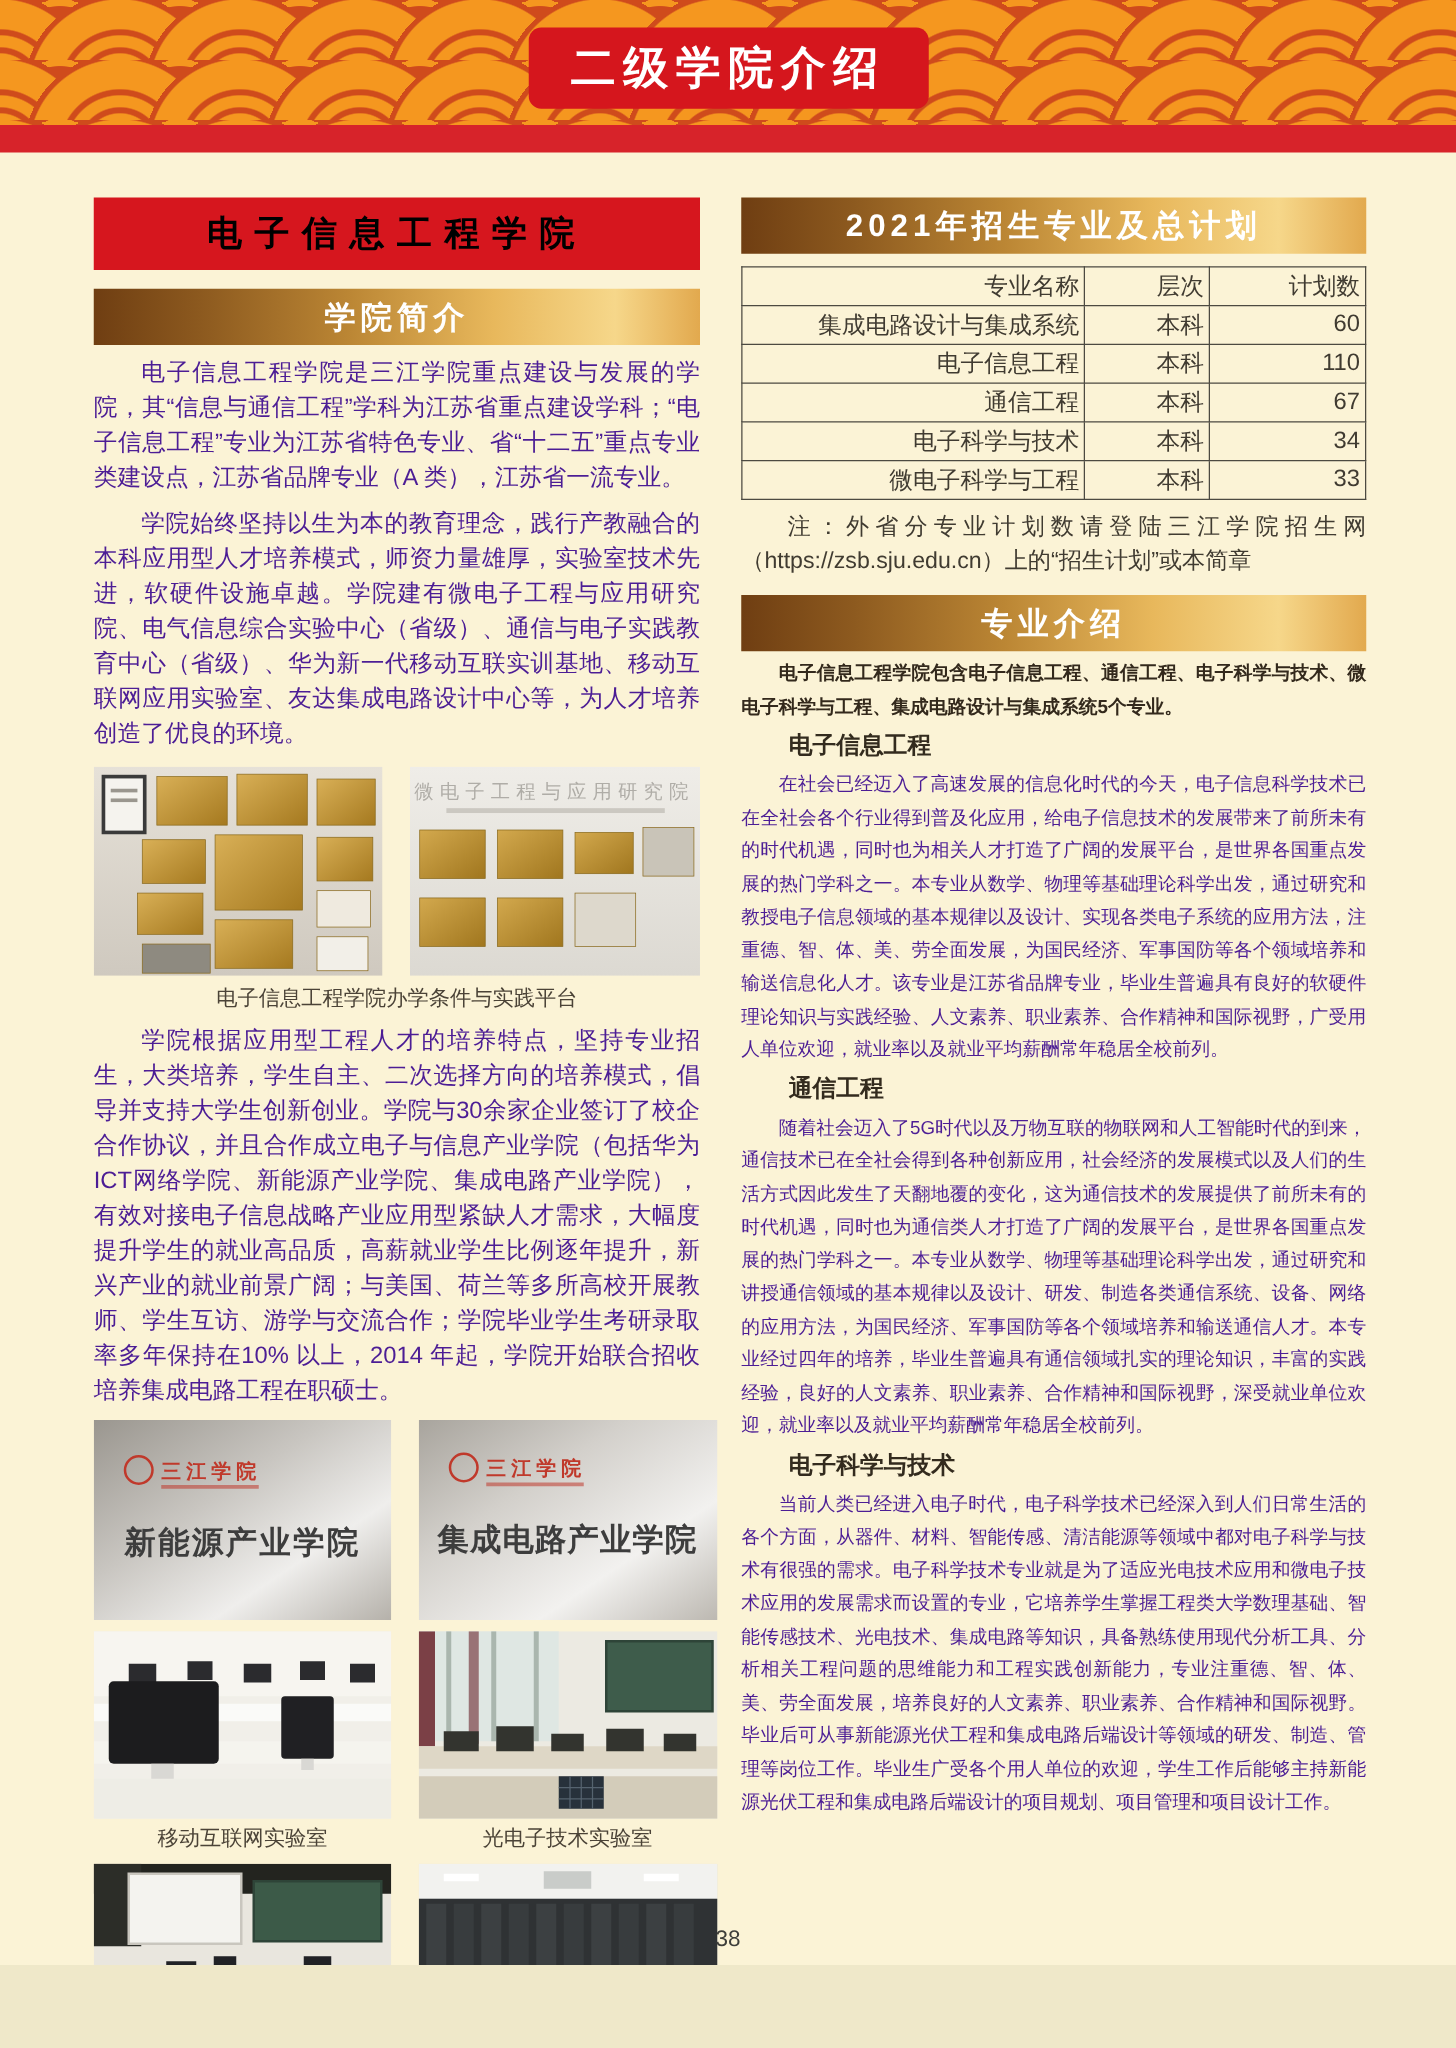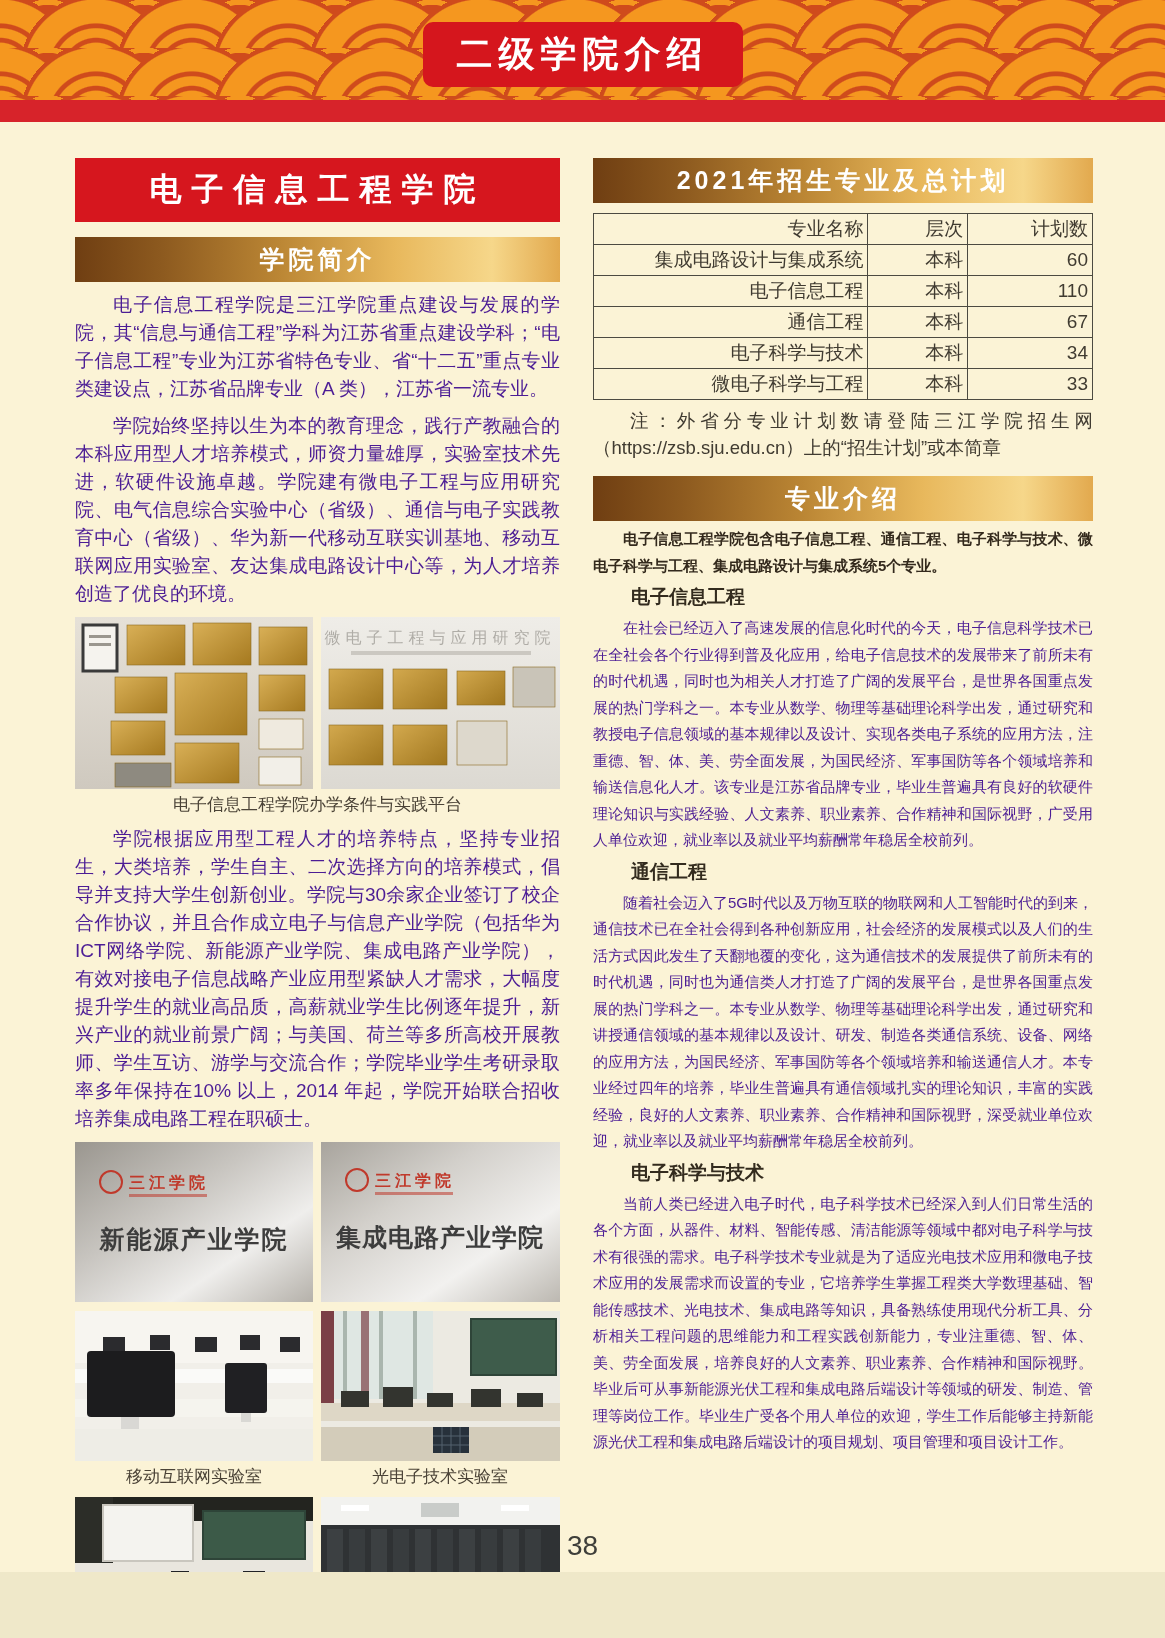--- a/index.html
+++ b/index.html
@@ -25,22 +25,22 @@
     letter-spacing:6px; padding:8px 34px; border-radius:10px; white-space:nowrap;
   }
   .red-stripe { height:22px; background:#d7232a; }
 
   
   .columns { display:flex; padding:36px 72px 0 75px; gap:33px; }
   .col-left  { width:485px; flex:none; }
   .col-right { width:500px; flex:none; }
 
   .college-banner {
-    background:#d6161e; color:#ffffff; text-align:center;
-    font-size:32px; font-weight:bold; letter-spacing:10px; padding:10px 16px;
+    background:#d6161e; color:#000000; text-align:center;
+    font-size:28px; font-weight:bold; letter-spacing:10px; padding:10px 16px;
   }
   .gold-banner {
     margin-top:15px;
     background:linear-gradient(90deg,#6f3e12 0%,#8d5a1f 18%,#bb8634 42%,#e8b85c 66%,#f6d78a 86%,#e2a94e 100%);
     color:#fff; text-align:center; font-size:25px; font-weight:bold;
     letter-spacing:4px; padding:6px 0;
   }
   .col-right .gold-banner:first-child { margin-top:0; }
 
   p.body {
@@ -60,30 +60,30 @@
     border:1.6px solid #4c4a41; font-size:19px; font-weight:normal;
     color:#403b31; text-align:right; padding:2px 4px; height:24px;
   }
   .plan-table col.c1 { width:55%; } .plan-table col.c2 { width:20%; } .plan-table col.c3 { width:25%; }
   p.note { font-size:18.5px; line-height:27px; color:#403b31; text-align:justify;
     text-indent:2em; margin:7px 0 0; }
 
   
   figure { margin:0; }
   .photo-block { margin-top:9px; }
-  .photo-pair { display:flex; gap:8px; }
+  .photo-pair { display:flex; gap:22px; }
   .photo-pair figure { width:238px; flex:none; }
   .photo-pair svg { display:block; }
   figcaption, .awards-caption {
     font-family:"Liberation Serif","DejaVu Serif",serif;
     font-size:17px; color:#4b4337; text-align:center; margin-top:5px; line-height:22px;
   }
   .footer {
     position:absolute; left:0; right:0; bottom:10px; text-align:center;
-    font-size:28px; color:#3e3e3a;
+    font-size:18px; color:#3e3e3a;
   }
 </style>
 </head>
 <body>
 
 <div class="page">
 
   <header>
     <div class="seigaiha">
       <div class="title-pill">二级学院介绍</div>

